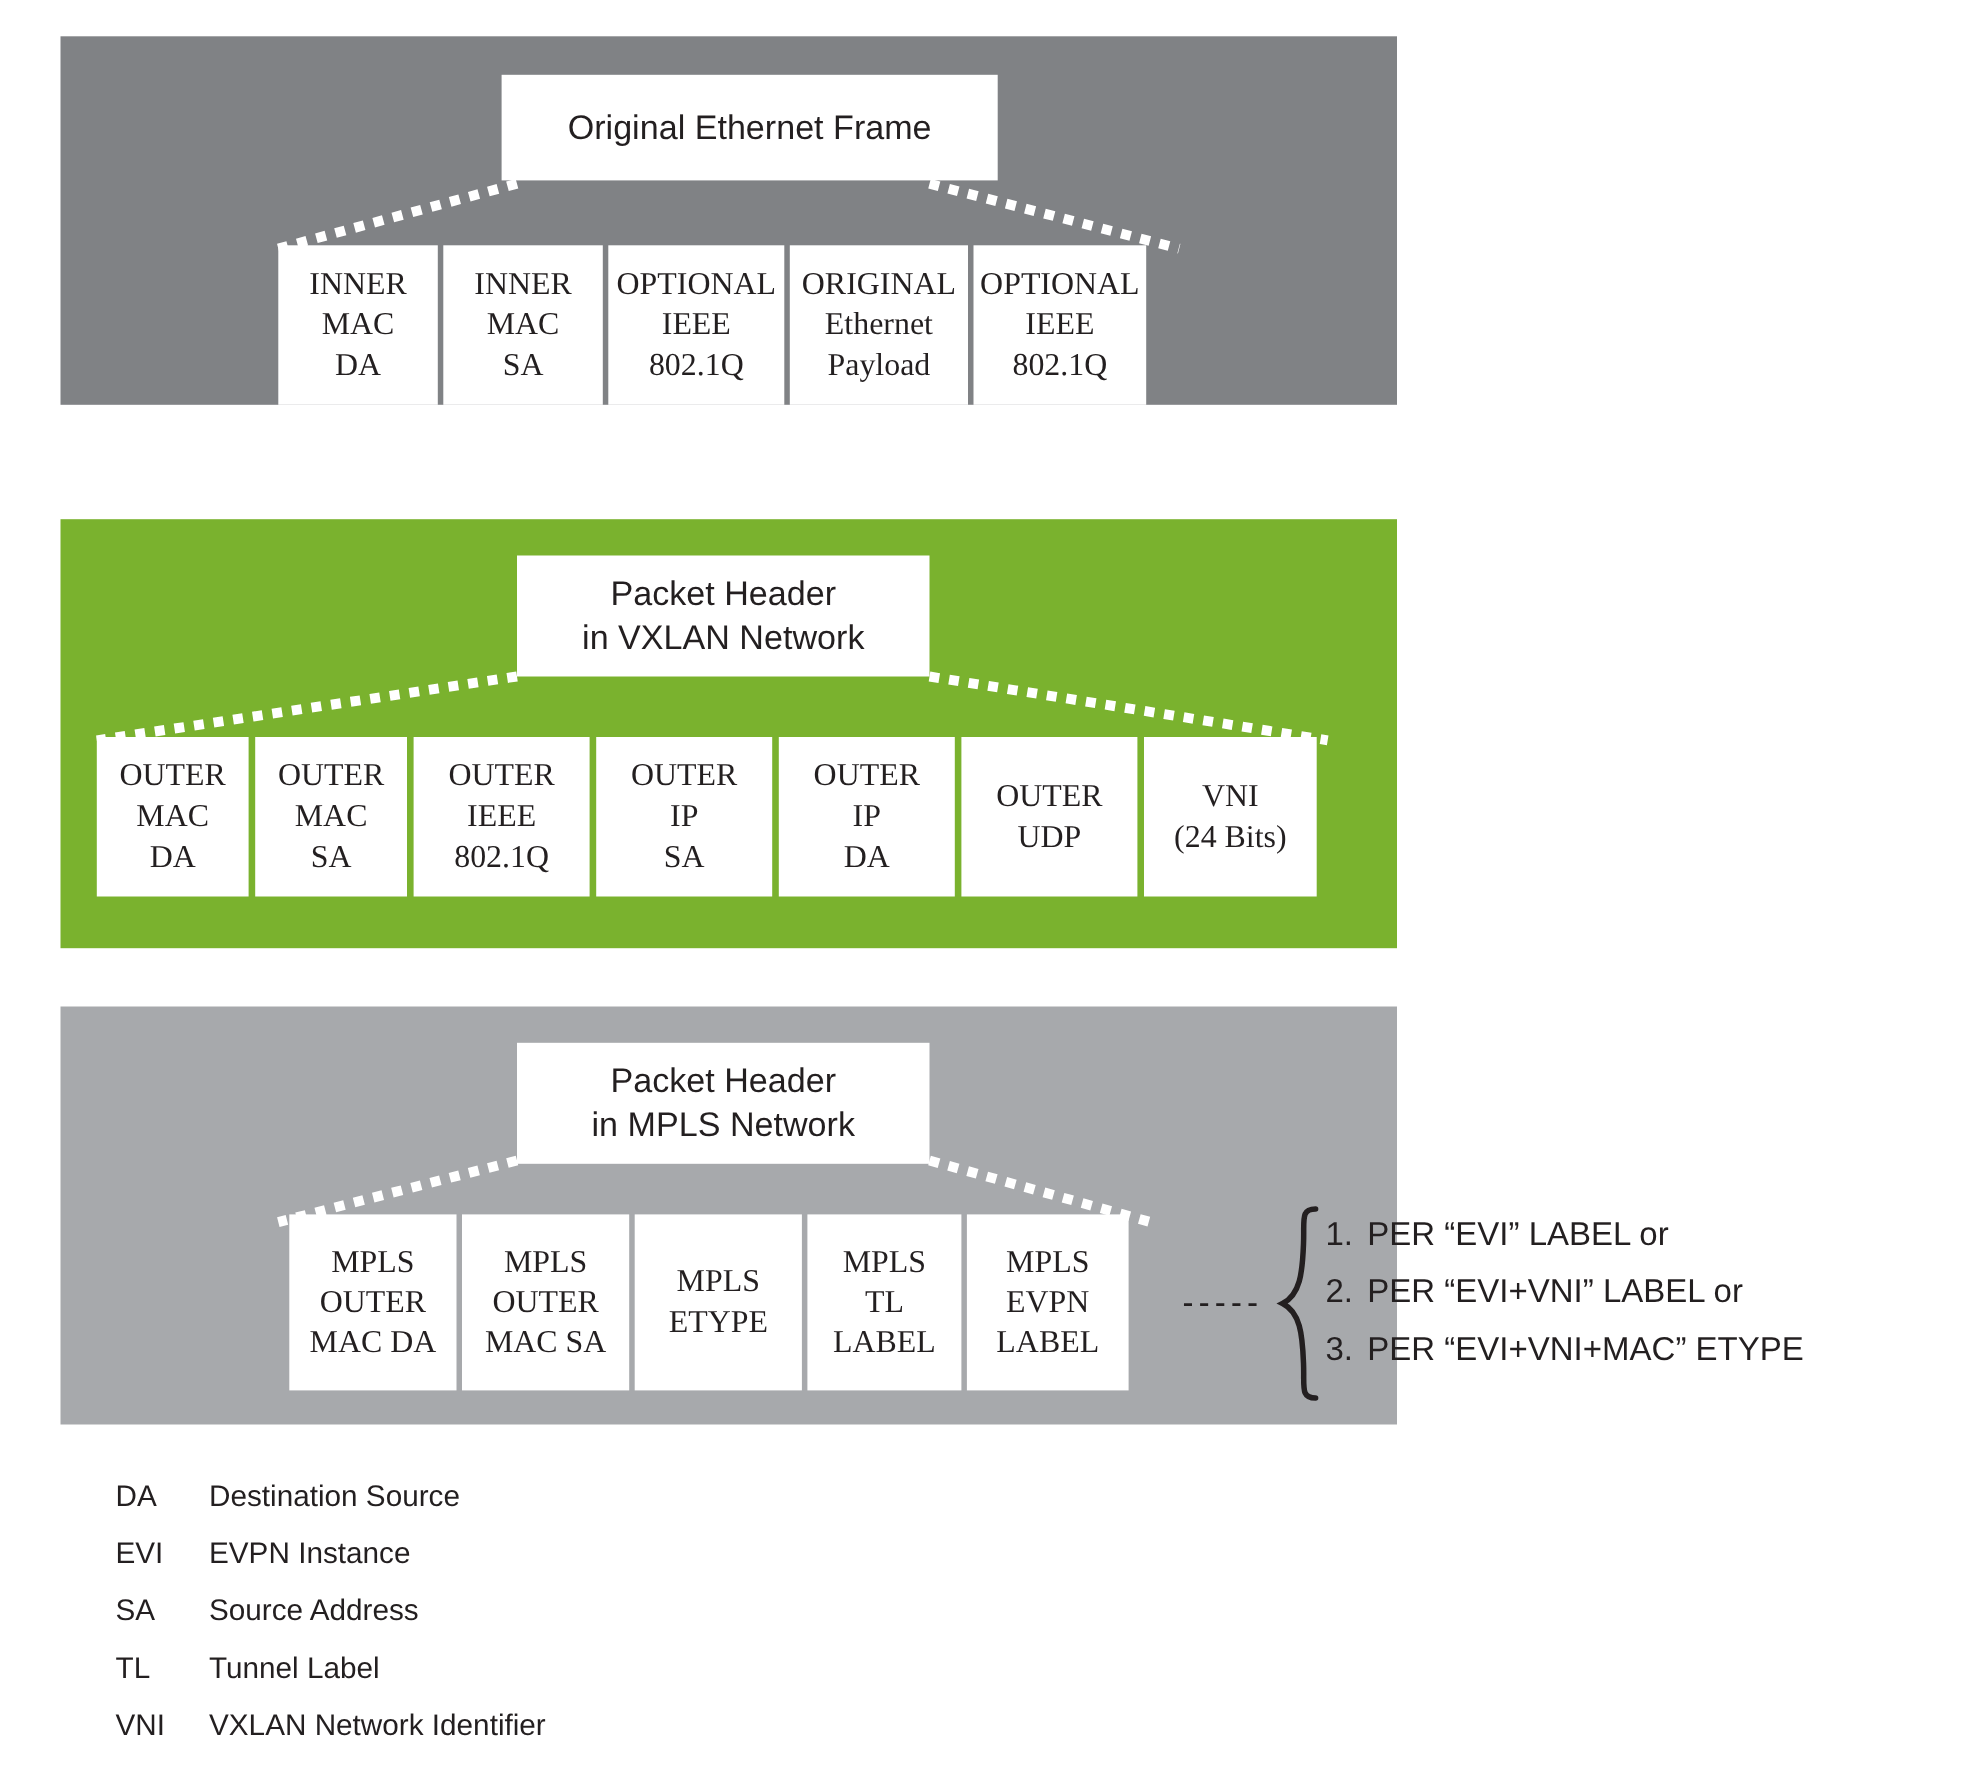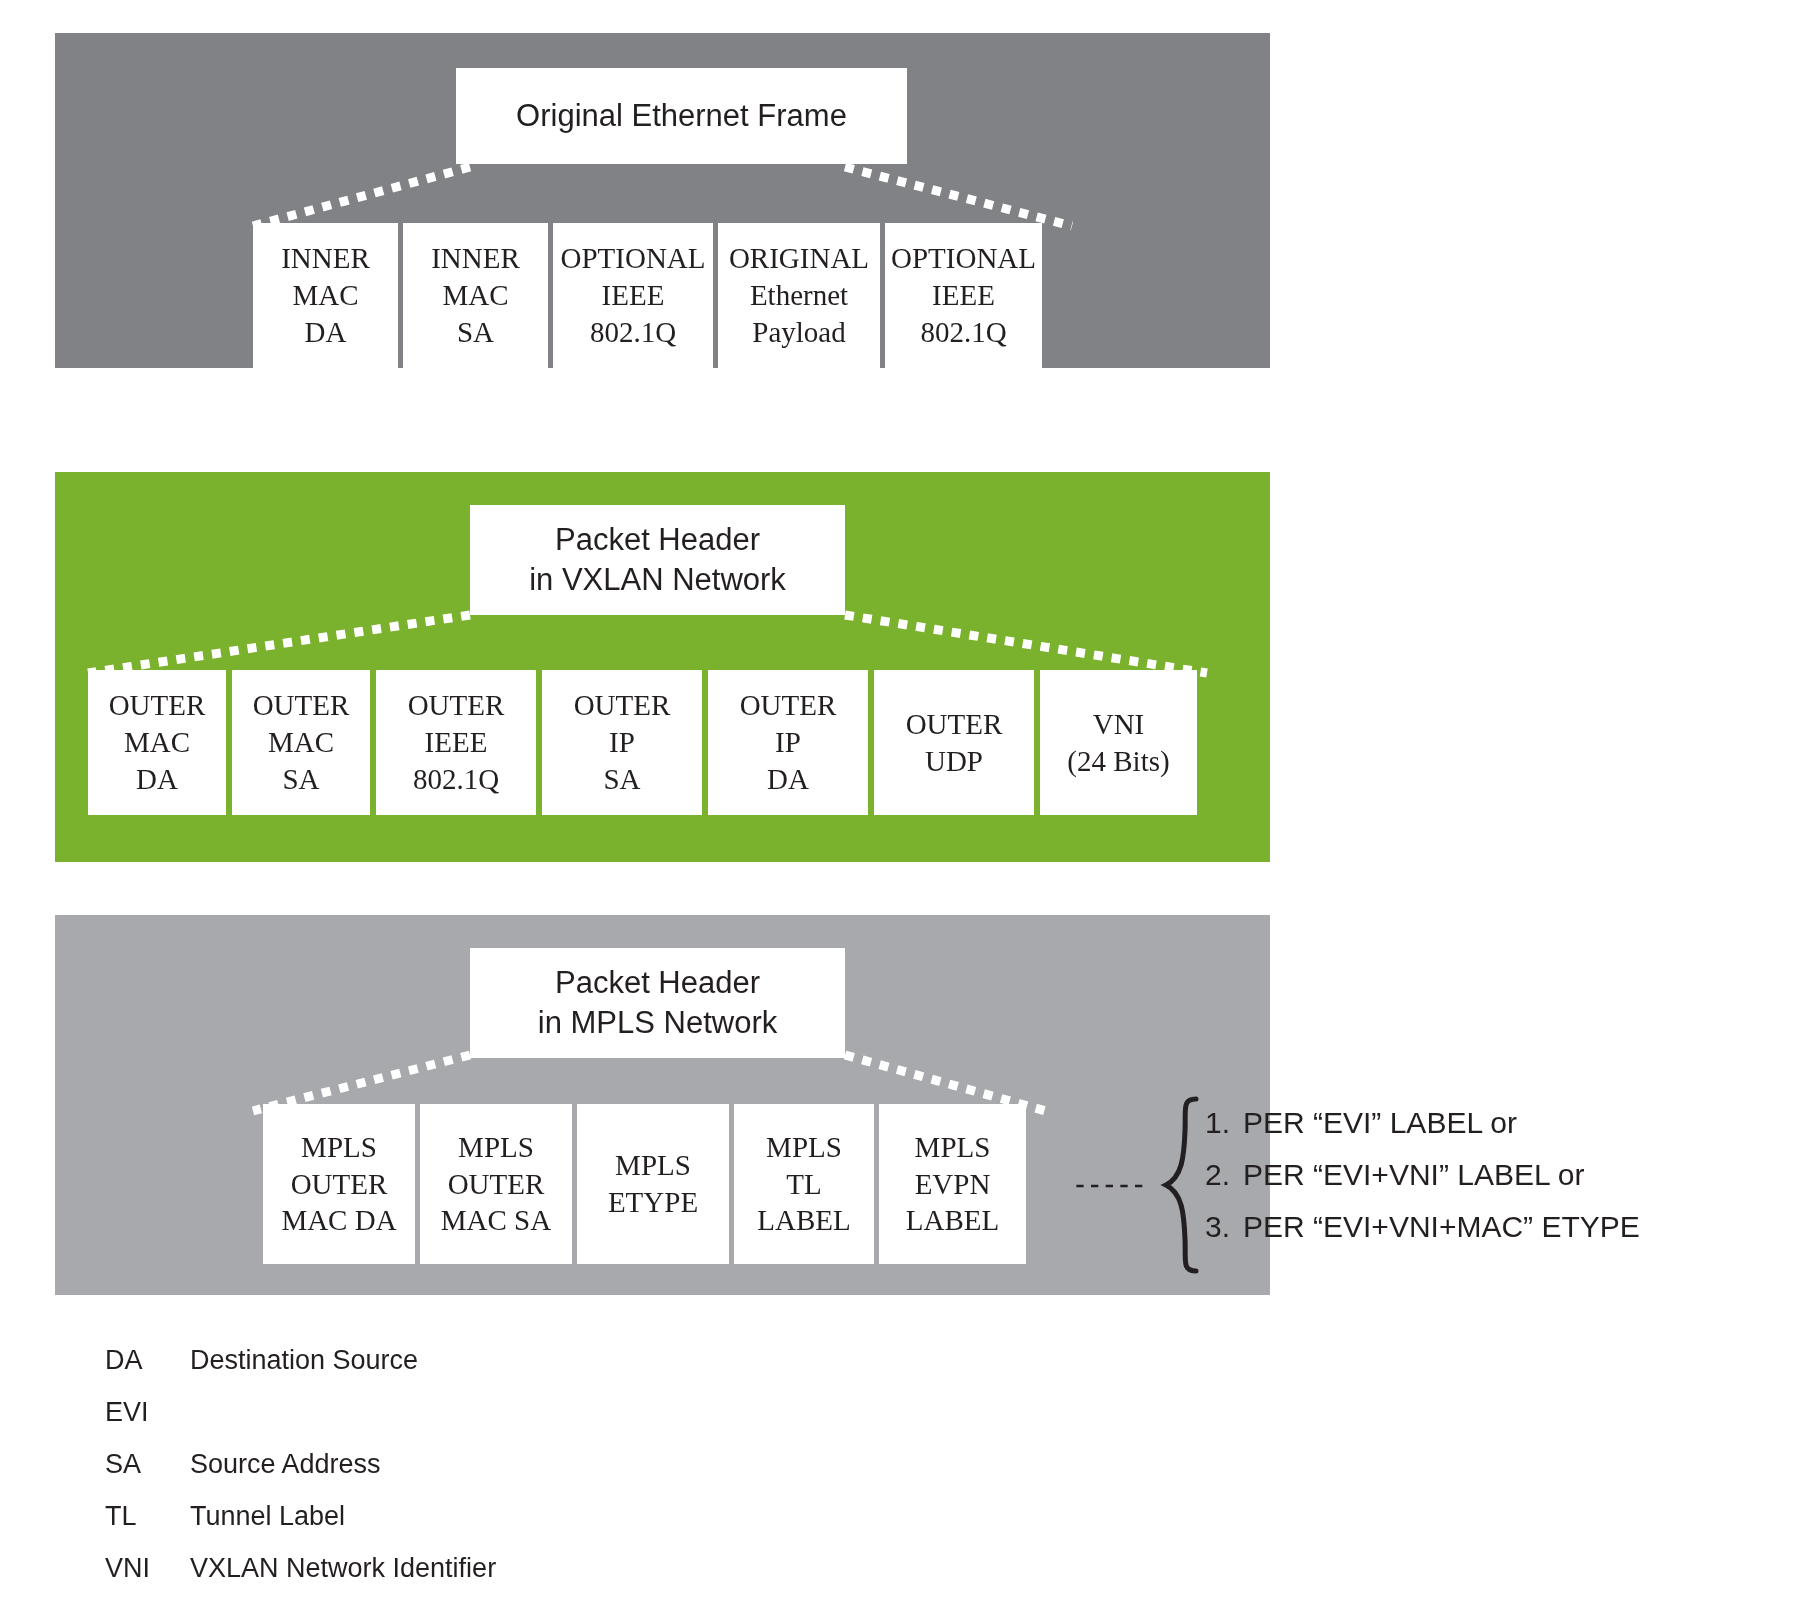--- a/index.html
+++ b/index.html
@@ -315,20 +315,21 @@
     </div>
   </div>
 
   <div id="legend">
     <div class="legend-row">
       <span class="legend-abbr">DA</span>
       <span class="legend-text">Destination Source</span>
     </div>
     <div class="legend-row">
       <span class="legend-abbr">EVI</span>
+      <span class="legend-text">EVPN Instance</span>
     </div>
     <div class="legend-row">
       <span class="legend-abbr">SA</span>
       <span class="legend-text">Source Address</span>
     </div>
     <div class="legend-row">
       <span class="legend-abbr">TL</span>
       <span class="legend-text">Tunnel Label</span>
     </div>
     <div class="legend-row">

